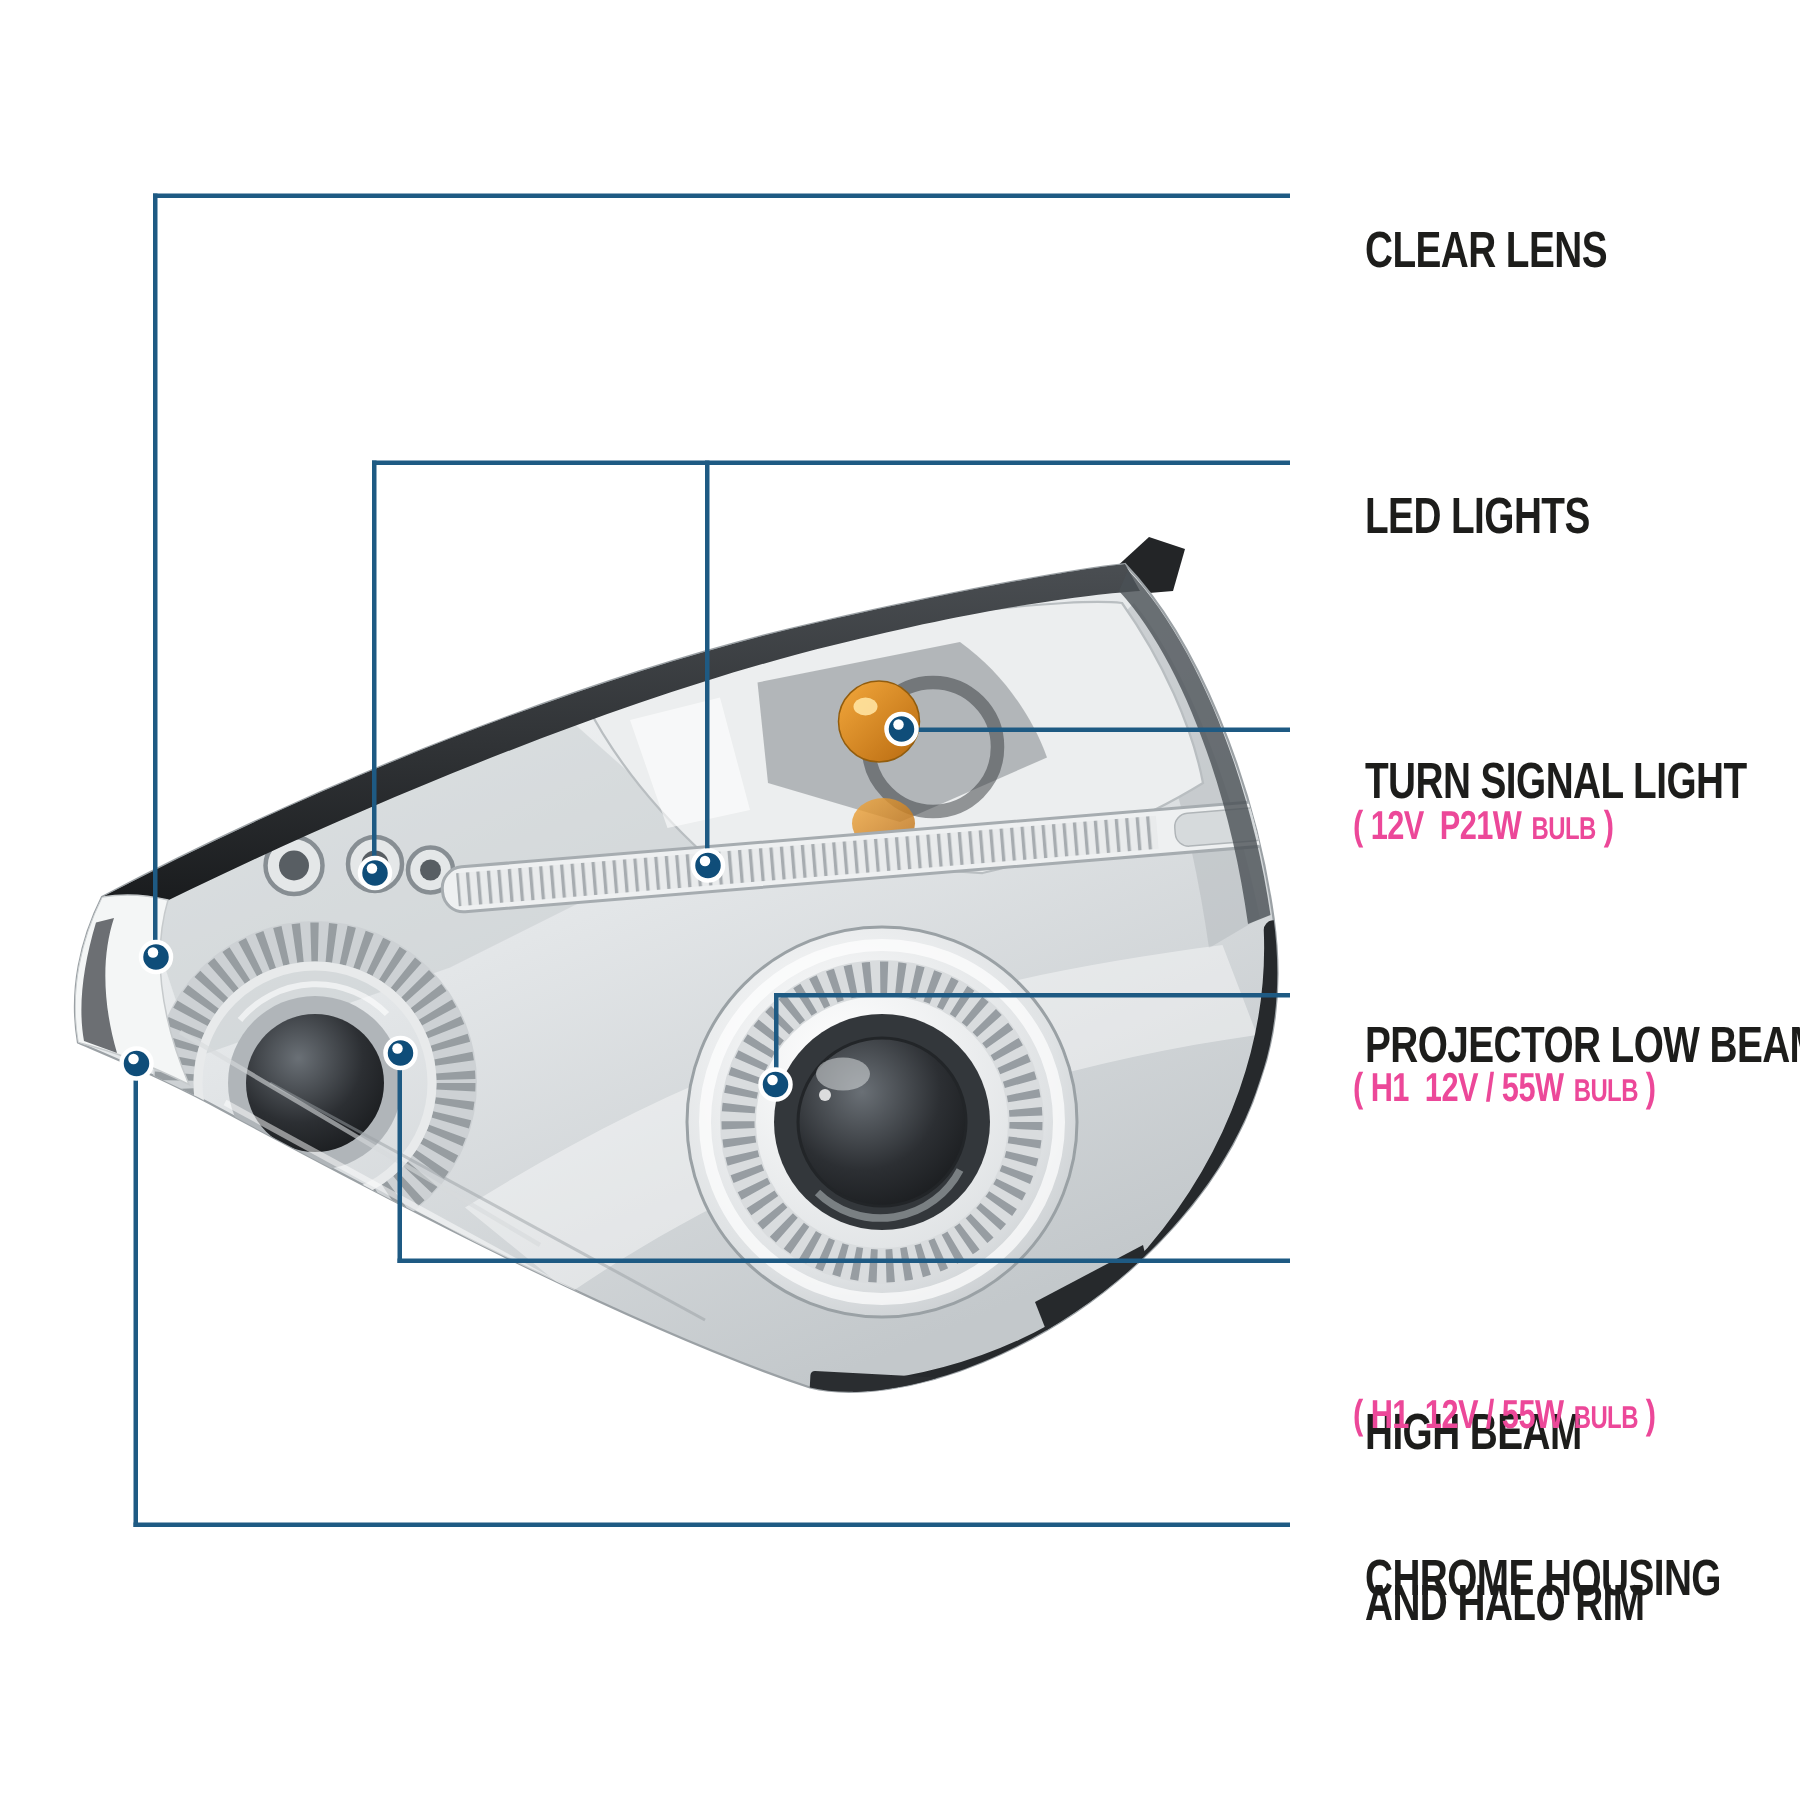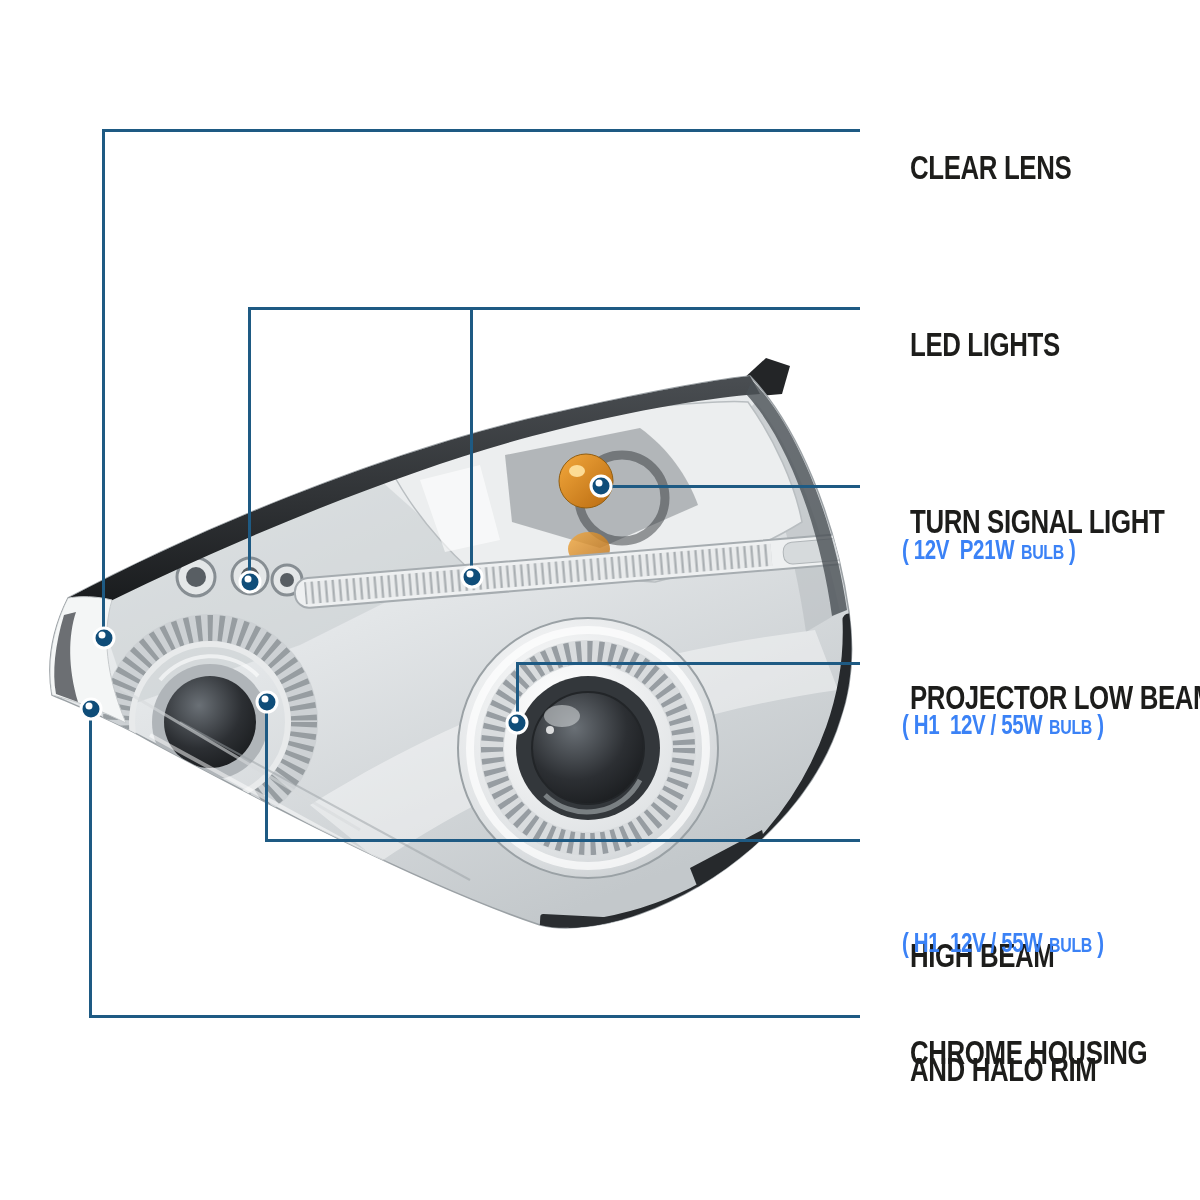--- a/index.html
+++ b/index.html
@@ -16,21 +16,21 @@
   .dot{position:absolute;width:17px;height:17px;background:#0f4d79;border:3px solid #ffffff;
        border-radius:50%;z-index:30;transform:translate(-50%,-50%);}
   .dot-hi{position:absolute;left:3px;top:2px;width:7px;height:7px;border-radius:50%;background:#ffffff;}
 
   
   .callout-label{position:absolute;left:872px;z-index:40;color:#1d1d1b;font-weight:bold;
                  font-size:34px;line-height:34px;white-space:pre;}
   .callout-label.two{line-height:38px;}
   .lt{display:inline-block;transform:scaleX(0.76);transform-origin:0 50%;letter-spacing:-0.5px;}
   .lt .row{display:block;}
-  .spec{position:absolute;left:872px;z-index:40;color:#3b82f6;font-weight:bold;
+  .spec{position:absolute;left:872px;z-index:40;color:#ec4899;font-weight:bold;
         font-size:27px;line-height:28px;white-space:pre;}
   .spec .spec-bulb{font-size:21px;margin-left:9px;}
   .spec .spec-close{margin-left:7px;}
 </style>
 </head>
 <body>
 
 <div class="stage">
 
   <svg width="1200" height="1200" viewBox="0 0 1200 1200">

